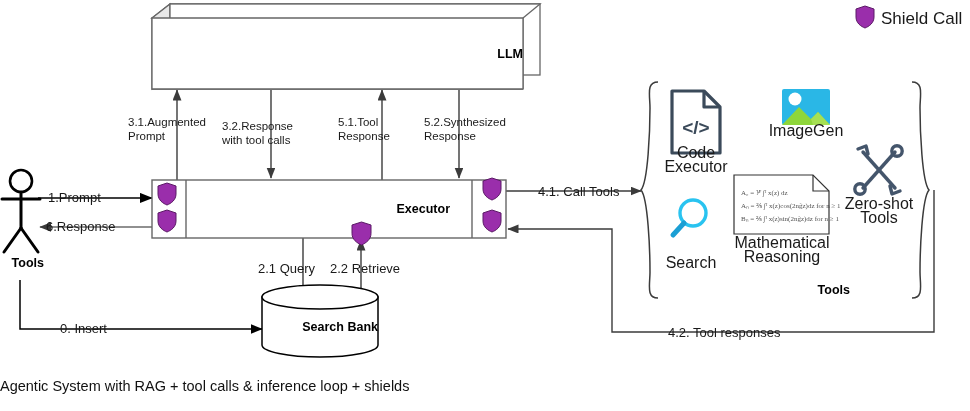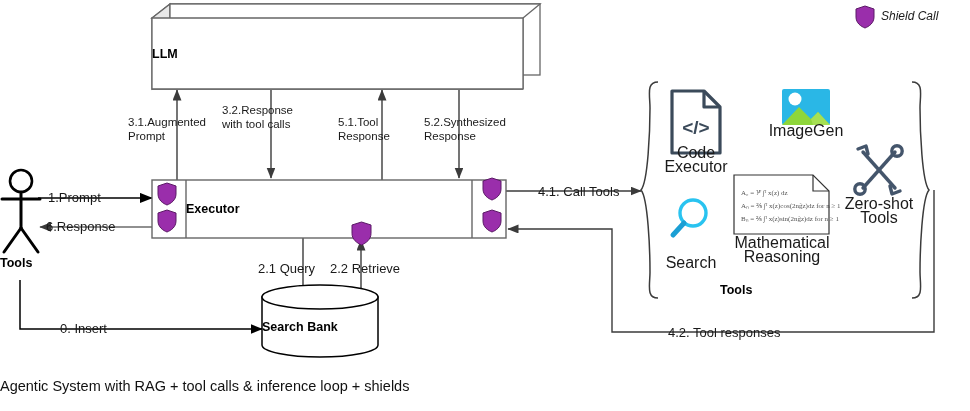--- a/index.html
+++ b/index.html
@@ -2,24 +2,24 @@
 <html><head>
 <meta charset="utf-8">
 <style>
   html,body{margin:0;padding:0;background:#ffffff;}
   body{width:970px;height:411px;position:relative;overflow:hidden;
        font-family:"Liberation Sans","DejaVu Sans",sans-serif;color:#000;}
   .abs{position:absolute;}
   .lbl{position:absolute;font-size:11.5px;line-height:13.5px;color:#1a1a1a;text-align:left;white-space:pre-line;}
   .lbl-s{position:absolute;font-size:13px;line-height:13px;color:#1a1a1a;}
   svg{position:absolute;left:0;top:0;overflow:visible;}
-  .node-title{position:absolute;font-weight:bold;font-size:12.5px;color:#000;text-align:left;}
+  .node-title{position:absolute;font-weight:bold;font-size:12.5px;color:#000;text-align:right;}
   .tool-cap{position:absolute;font-size:16px;line-height:14px;color:#1a1a1a;text-align:center;}
   .caption{position:absolute;font-size:14.5px;color:#111;text-align:left;width:100%;left:0;}
-  .legend-text{position:absolute;font-size:12px;color:#1a1a1a;font-style:italic;}
+  .legend-text{position:absolute;font-size:17px;color:#1a1a1a;}
 </style>
 </head>
 <body>
 
 <svg width="970" height="411">
   <defs>
     <marker id="ah" markerWidth="9" markerHeight="9" refX="7.5" refY="3.2" orient="auto">
       <path d="M0,0 L8,3.2 L0,6.4 z" fill="#3b3b3b"></path>
     </marker>
     <marker id="ahk" markerWidth="9" markerHeight="9" refX="7.5" refY="3.2" orient="auto">
@@ -109,21 +109,21 @@
 </svg>
 
 <div class="node-title" style="left:152px;top:47px;width:371px">LLM</div>
 <div class="node-title" style="left:186px;top:202px;width:264px">Executor</div>
 <div class="node-title" style="left:262px;top:320px;width:116px">Search Bank</div>
 <div class="node-title" style="left:0px;top:256px;width:44px">Tools</div>
 <div class="node-title" style="left:720px;top:283px;width:130px">Tools</div>
 
 <div class="lbl" style="left:128px;top:116px;width:100px">3.1.Augmented
 Prompt</div>
-<div class="lbl" style="left:222px;top:104px;width:108px">3.2.Response
+<div class="lbl" style="left:222px;top:120px;width:108px">3.2.Response
 with tool calls</div>
 <div class="lbl" style="left:338px;top:116px;width:92px">5.1.Tool
 Response</div>
 <div class="lbl" style="left:424px;top:116px;width:110px">5.2.Synthesized
 Response</div>
 <div class="lbl-s" style="left:48px;top:191px;width:96px">1.Prompt</div>
 <div class="lbl-s" style="left:46px;top:220px;width:104px">6.Response</div>
 <div class="lbl-s" style="left:258px;top:262px;width:92px">2.1 Query</div>
 <div class="lbl-s" style="left:330px;top:262px;width:100px">2.2 Retrieve</div>
 <div class="lbl-s" style="left:538px;top:185px;width:106px">4.1. Call Tools</div>

